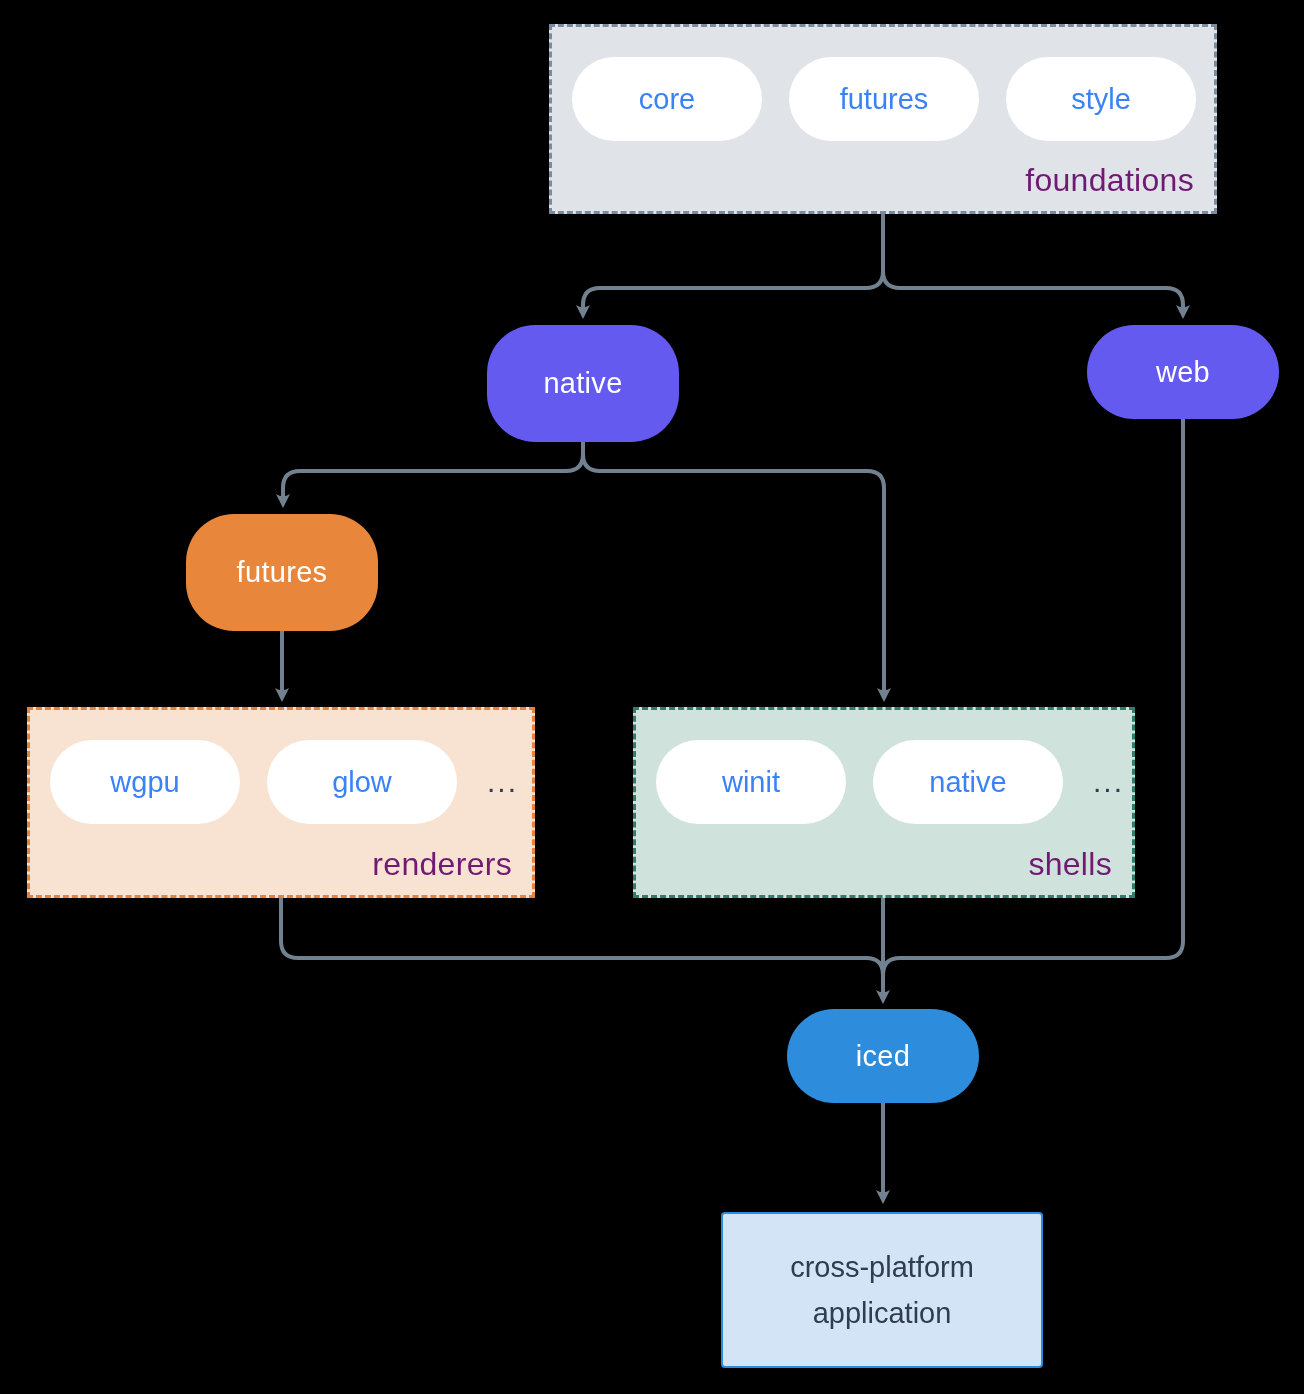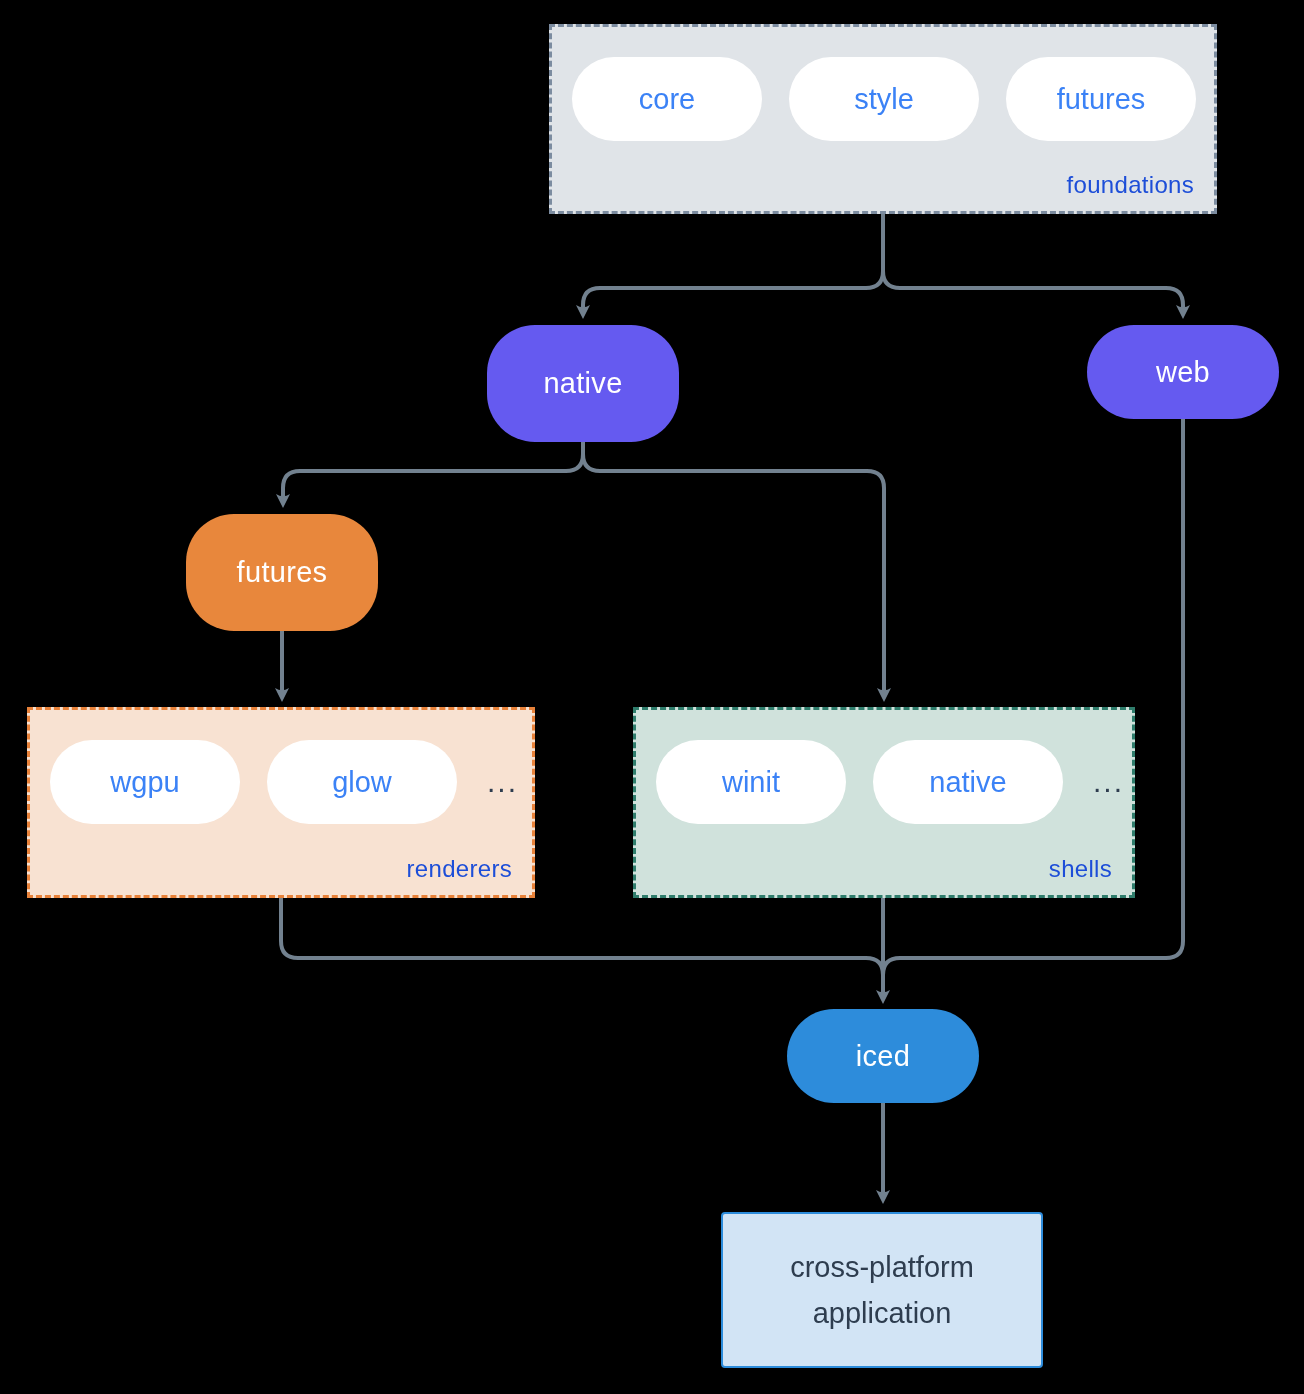--- a/index.html
+++ b/index.html
@@ -21,21 +21,21 @@
   .group-renderers {
     left: 27px; top: 707px; width: 508px; height: 191px;
     background: #F8E2D2; border: 3px dashed #E8823A;
   }
   .group-shells {
     left: 633px; top: 707px; width: 502px; height: 191px;
     background: #D0E2DC; border: 3px dashed #2F7D6C;
   }
   .group-label {
     position: absolute; right: 20px; bottom: 12px;
-    font-size: 24px; color: #1d4ed8; letter-spacing: 0.3px;
+    font-size: 32px; color: #701a75; letter-spacing: 0.3px;
   }
   .pill-row {
     position: absolute; left: 20px; top: 30px;
     display: flex; align-items: center; gap: 27px;
   }
   .pill {
     width: 190px; height: 84px; border-radius: 42px;
     background: #FFFFFF; color: #3b82f6;
     display: flex; align-items: center; justify-content: center;
     font-size: 29px;
@@ -85,22 +85,22 @@
       <path d="M 1183 419 V 941 Q 1183 958 1166 958 H 900 Q 883 958 883 975 V 980"></path>
       <path d="M 883 898 V 1000" marker-end="url(#arrow)"></path>
 
       <path d="M 883 1103 V 1200" marker-end="url(#arrow)"></path>
     </g>
   </svg>
 
   <div class="group-box group-foundations">
     <div class="pill-row">
       <div class="pill">core</div>
+      <div class="pill">futures</div>
       <div class="pill">style</div>
-      <div class="pill">futures</div>
     </div>
     <div class="group-label">foundations</div>
   </div>
 
   <div class="node-pill node-native">native</div>
   <div class="node-pill node-web">web</div>
 
   <div class="node-pill node-graphics">futures</div>
 
   <div class="group-box group-renderers">

